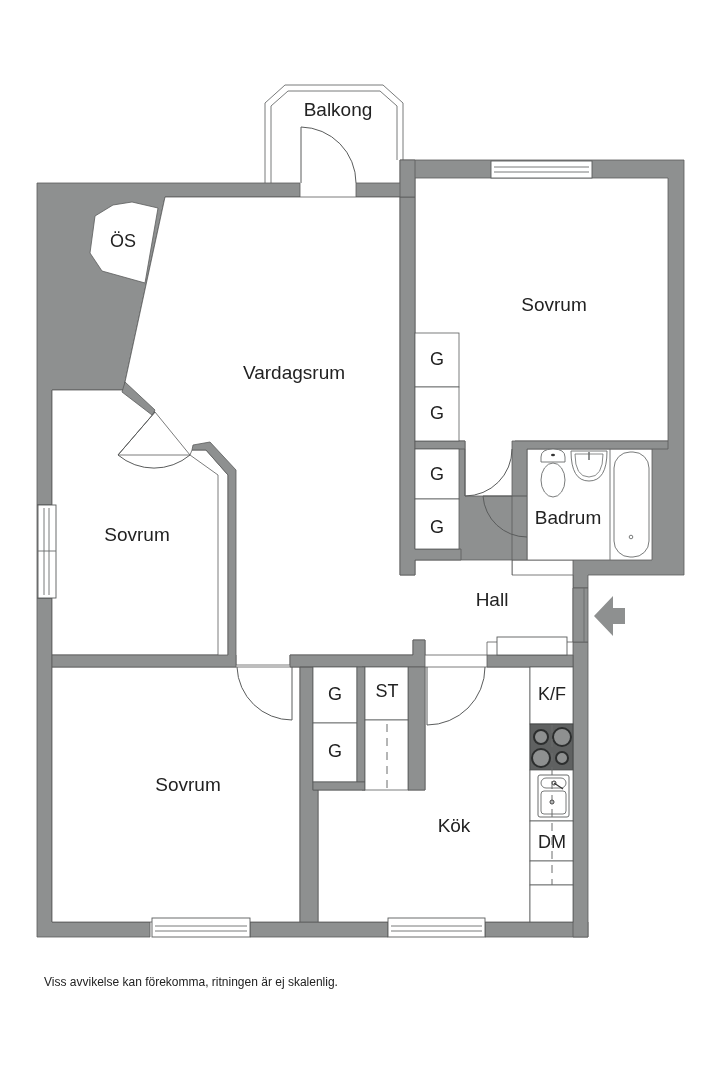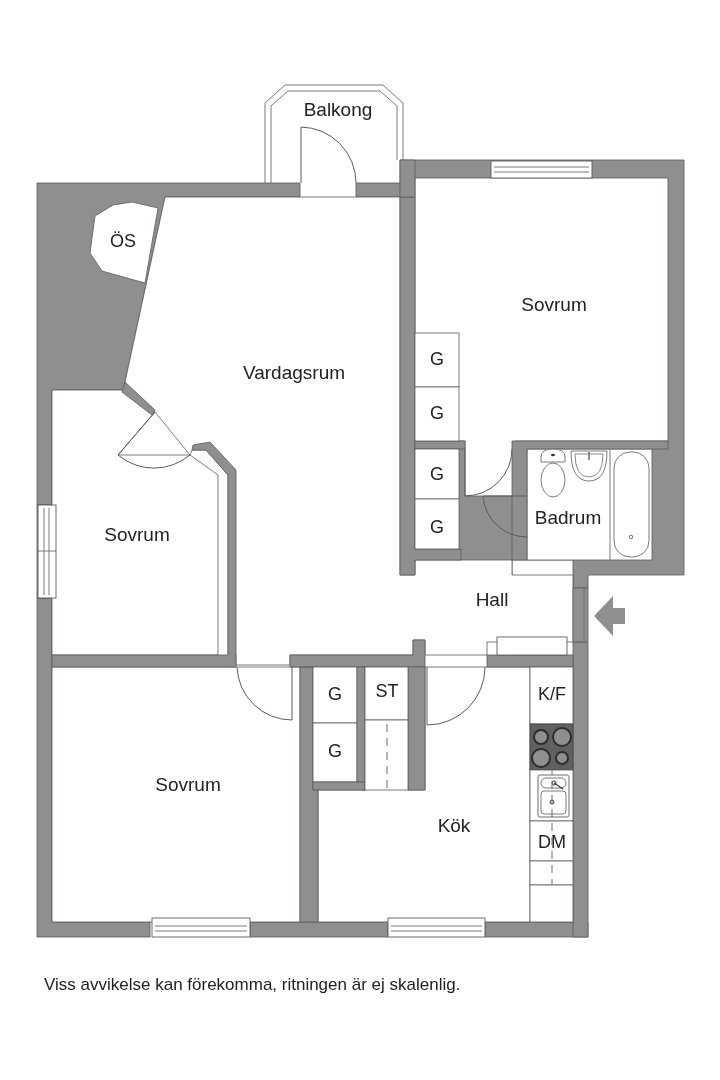--- a/index.html
+++ b/index.html
@@ -7,21 +7,21 @@
   #plan { position: absolute; left: 0; top: 0; width: 720px; height: 1080px; }
   .wall { fill: #8e9090; stroke: #5a5c5c; stroke-width: 0.8; }
   .room { fill: #ffffff; stroke: #5a5c5c; stroke-width: 0.8; }
   .line { fill: none; stroke: #5a5c5c; stroke-width: 1; }
   .thin { fill: none; stroke: #6a6c6c; stroke-width: 0.9; }
   .dash { fill: none; stroke: #6a6c6c; stroke-width: 1; stroke-dasharray: 8 6; }
   .win { fill: #ffffff; stroke: #5a5c5c; stroke-width: 0.9; }
   .label { font-family: "Liberation Sans", "DejaVu Sans", sans-serif; fill: #222222; text-anchor: middle; dominant-baseline: middle; }
   .lbl-lg { font-size: 19px; }
   .lbl-md { font-size: 18px; }
-  .disclaimer { position: absolute; left: 44px; top: 975px; font-size: 17px; color: #222222; font-family: "Liberation Sans", "DejaVu Sans", sans-serif; }
+  .disclaimer { position: absolute; left: 44px; top: 975px; font-size: 12px; color: #222222; font-family: "Liberation Sans", "DejaVu Sans", sans-serif; }
 </style>
 </head>
 <body>
 
 <svg id="plan" viewBox="0 0 720 1080" xmlns="http://www.w3.org/2000/svg">
 
   <g>
     <path class="thin" d="M265 183 L265 103 L285 85 L383 85 L403 103 L403 160"></path>
     <path class="thin" d="M271 183 L271 106 L288 91 L380 91 L397 106 L397 160"></path>
   </g>

